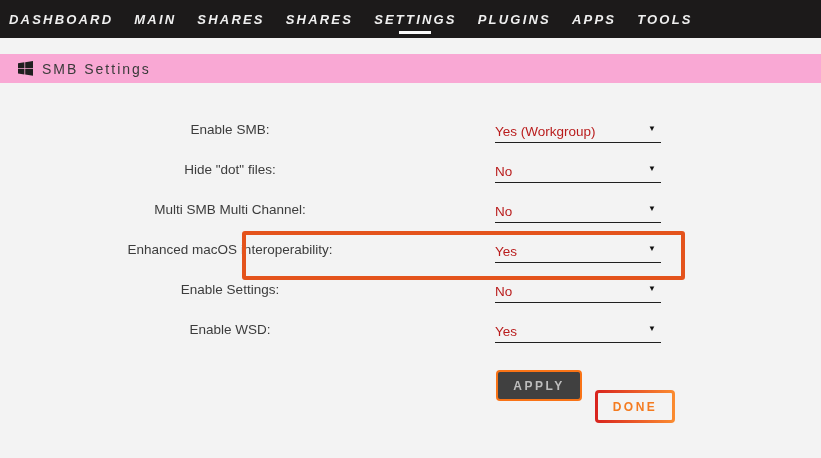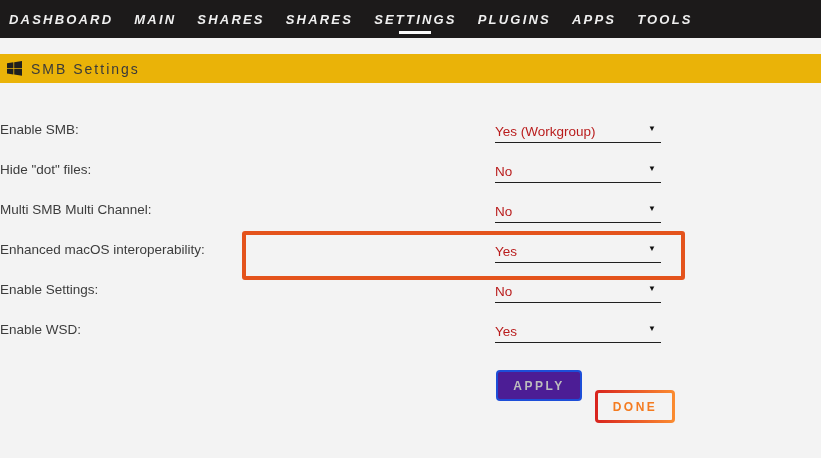--- a/index.html
+++ b/index.html
@@ -24,35 +24,35 @@
   .nav-item.active::after {
     content: ""; position: absolute; left: 50%; transform: translateX(-50%);
     bottom: -7px; width: 32px; height: 3px; background: #fafafa;
   }
 
   
   .strip { height: 16px; background: #f3f3f3; }
 
   
   .page-header {
-    height: 29px; background: #eab308;
+    height: 29px; background: #f9a8d4;
     display: flex; align-items: center; gap: 9px;
-    padding-left: 7px;
+    padding-left: 18px;
   }
   .page-header .win-icon { display: flex; }
   .page-title {
     margin: 0; font-size: 14px; font-weight: 400;
     letter-spacing: 2px; color: #3a3a3a;
   }
 
   
   .form-area { position: relative; margin-top: 28px; }
   .row { display: flex; height: 40px; position: relative; }
   .row-label {
-    width: 460px; text-align: left; padding-top: 11px;
+    width: 460px; text-align: center; padding-top: 11px;
     font-size: 13.5px; color: #3c3c3c;
   }
   .row-control {
     position: relative; margin-left: 35px; width: 166px;
     padding-top: 11px; cursor: pointer;
   }
   .row-control::after {
     content: ""; position: absolute; left: 0; right: 0; top: 31px;
     border-top: 1.6px solid #1f1f1f;
   }
@@ -75,21 +75,21 @@
 
   
   .actions { display: flex; gap: 13px; margin: 19px 0 0 496px; }
   .btn {
     font-family: inherit; font-size: 12px; font-weight: bold;
     letter-spacing: 2.5px; text-align: center; cursor: pointer;
     border-radius: 4px; background: transparent; padding: 0;
   }
   .btn-apply {
     width: 86px; height: 31px;
-    border: 2px solid #1d4ed8; color: #bdbdbd; background: #4c1d95;
+    border: 2px solid #f97316; color: #bdbdbd; background: #404040;
   }
   .btn-done {
     width: 80px; height: 33px;
     border: 3px solid transparent; color: #f47b20;
     background: linear-gradient(#f3f3f3, #f3f3f3) padding-box,
                 linear-gradient(90deg, #d8231e, #fb8c30) border-box;
     margin-top: 20px;
   }
 </style>
 </head>

